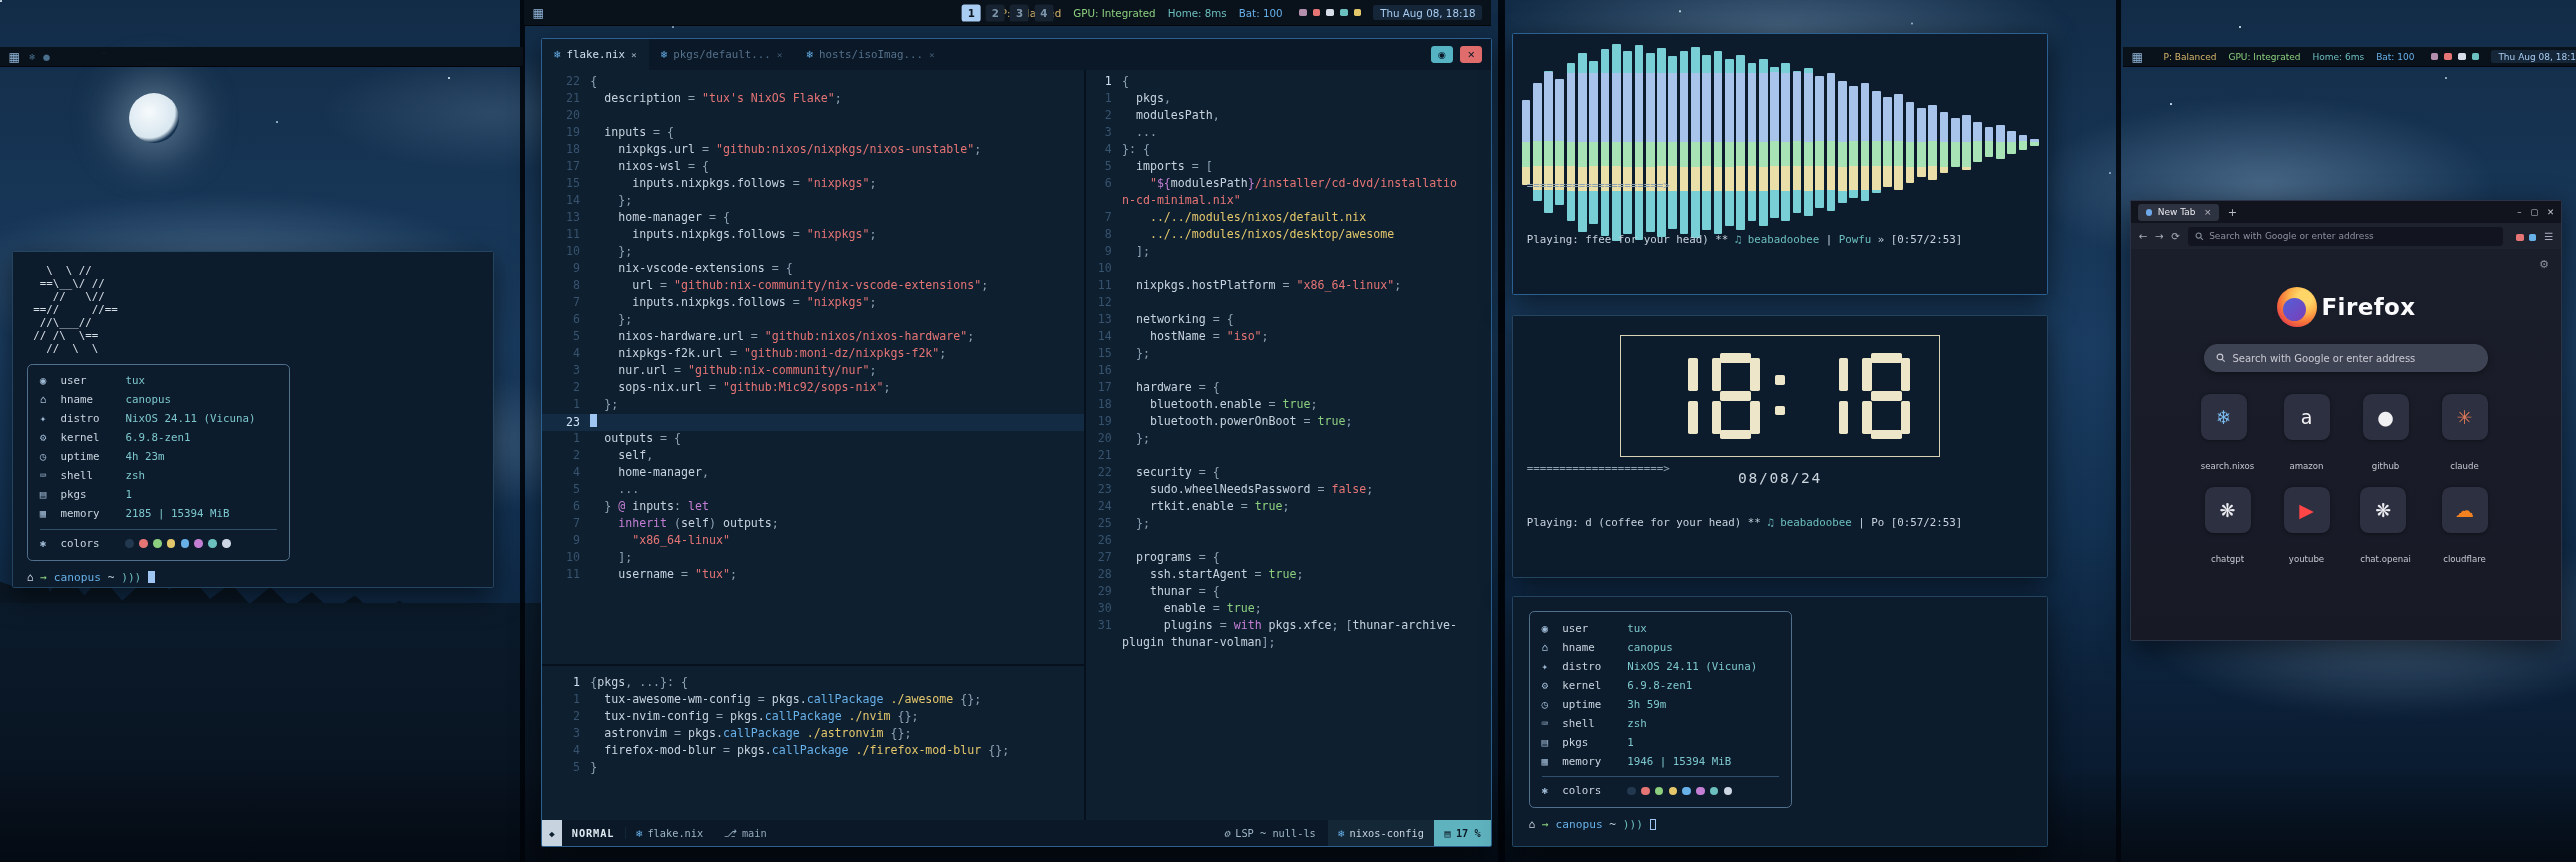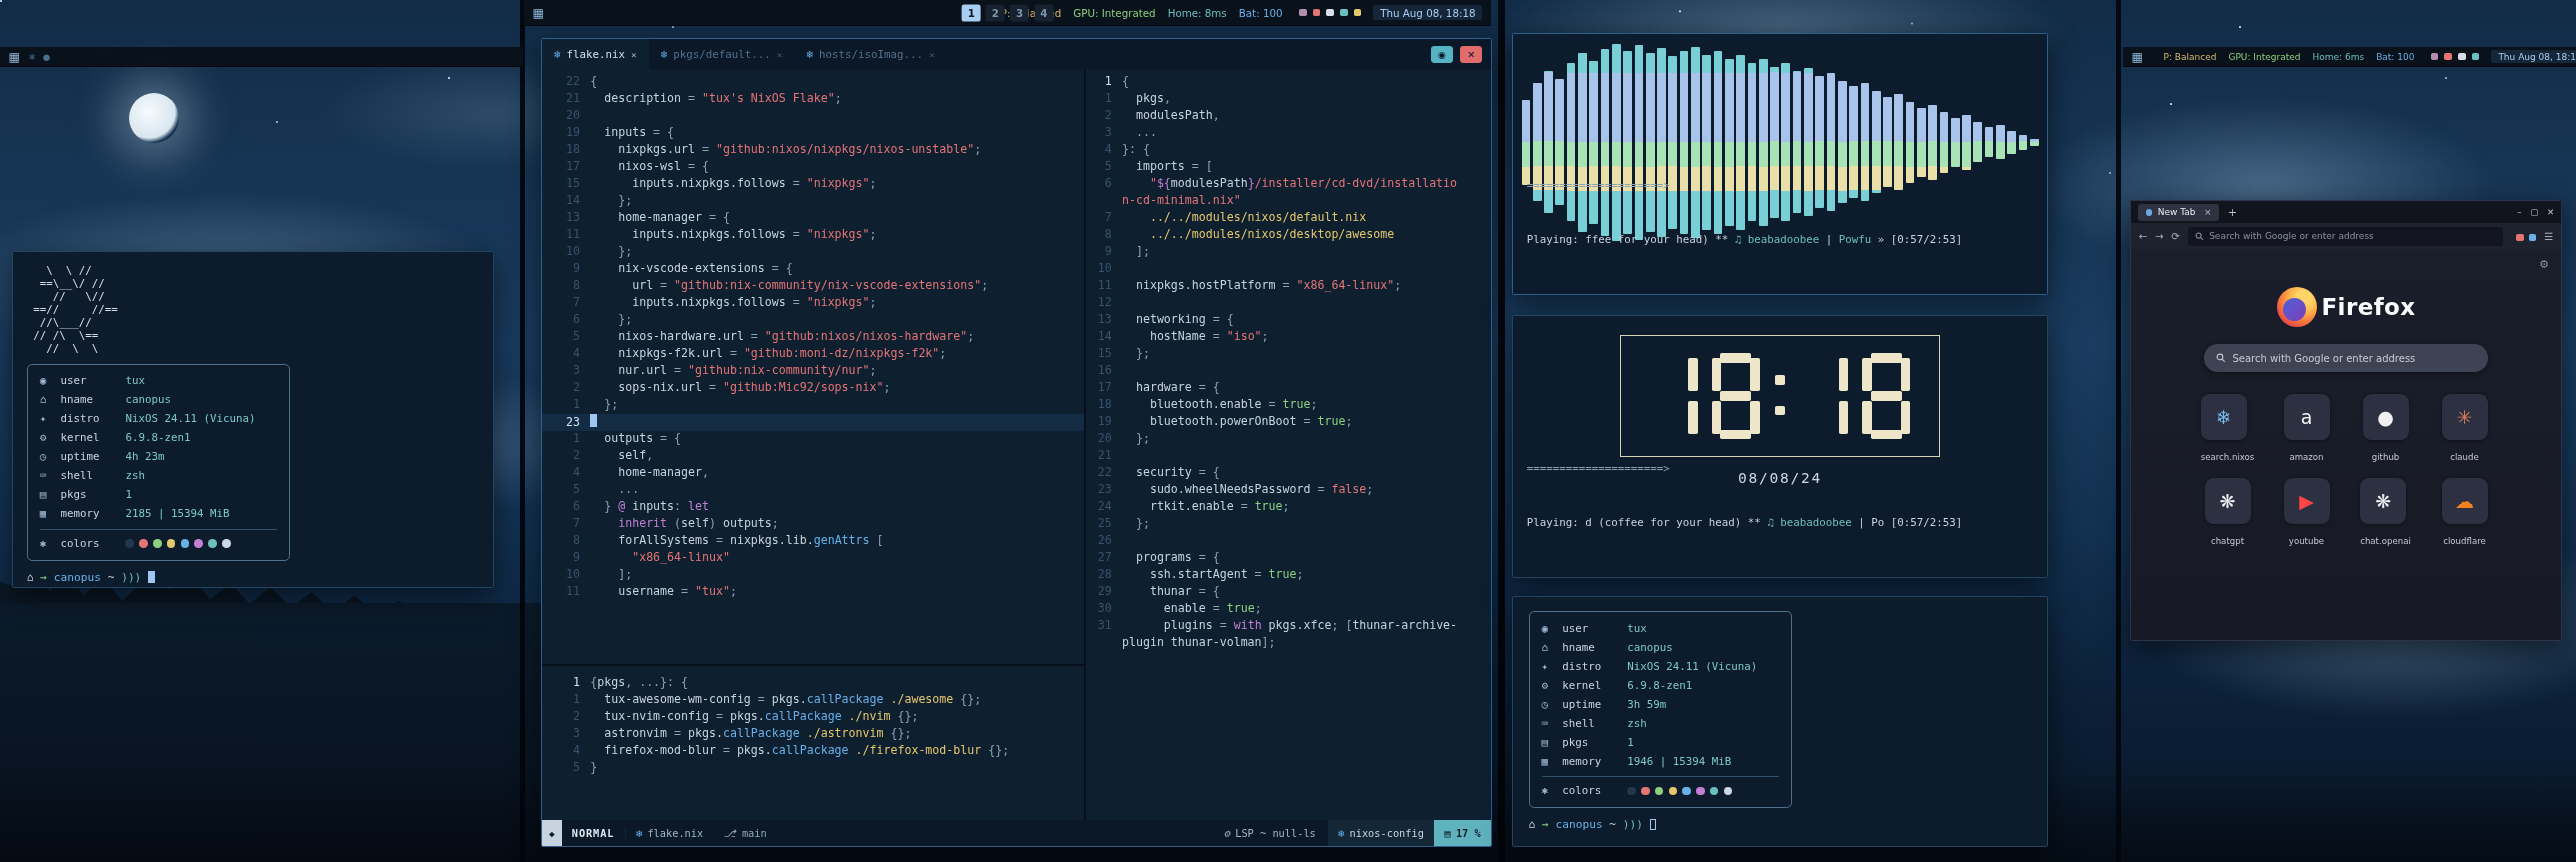--- a/index.html
+++ b/index.html
@@ -131,21 +131,21 @@
   .ff-content{flex:1;position:relative;display:flex;flex-direction:column;align-items:center;padding-top:38px;background:linear-gradient(180deg,#1a1e2a,#171a25)}
   .ff-gear{position:absolute;top:8.6px;right:12px;color:#8d92a1;font-size:11.2px}
   .ff-hero{display:flex;align-items:center;gap:5px}
   .ff-logo{width:40px;height:40px;border-radius:50%;background:radial-gradient(circle at 68% 28%,#ffd567 0 18%,#ffb14a 38%,#f4703a 62%,#e3364f 85%,#c22a60 100%);position:relative}
   .ff-logo::after{content:"";position:absolute;left:6px;top:10.3px;width:23px;height:23px;border-radius:50%;background:linear-gradient(135deg,#5360d8,#7a3fb8)}
   .ff-word{font-size:23px;font-weight:bold;color:#fbfbfe;letter-spacing:0.4px}
   .ff-search{margin-top:17px;width:284px;height:27.6px;border-radius:13.8px;background:#3e4353;display:flex;align-items:center;gap:6.9px;padding:0 12px;color:#c9cad3;font-size:10px;box-shadow:0 1.7px 6.9px rgba(0,0,0,.4)}
   .ff-tiles{margin-top:22.4px;display:grid;grid-template-columns:repeat(4,67px);gap:15.5px 12px;justify-items:center}
   .ff-tile{text-align:center}
   .ff-tbox{width:46px;height:46px;border-radius:8.6px;background:#2c3040;display:flex;align-items:center;justify-content:center;font-size:19px;box-shadow:0 0.9px 3.4px rgba(0,0,0,.4)}
-  .ff-tlabel{margin-top:12px;font-size:8.6px;color:#c6c8d1;max-width:65px;overflow:hidden;text-overflow:ellipsis;white-space:nowrap}
+  .ff-tlabel{margin-top:21px;font-size:8.6px;color:#c6c8d1;max-width:65px;overflow:hidden;text-overflow:ellipsis;white-space:nowrap}
 </style>
 </head>
 <body>
 
 <div class="wall">
   <div class="moon"></div>
   <div class="stars"></div>
   <div class="cloud c1"></div>
   <div class="cloud c2"></div>
   <div class="cloud c3"></div>
@@ -245,21 +245,20 @@
           <div class="cl"><span class="gut">3</span><span class="ct"><span style="color: rgb(199, 211, 222);">    nur.url</span><span style="color: rgb(141, 163, 180);"> = </span><span style="color: rgb(229, 116, 116);">"github:nix-community/nur"</span><span style="color: rgb(141, 163, 180);">;</span></span></div>
           <div class="cl"><span class="gut">2</span><span class="ct"><span style="color: rgb(199, 211, 222);">    sops-nix.url</span><span style="color: rgb(141, 163, 180);"> = </span><span style="color: rgb(229, 116, 116);">"github:Mic92/sops-nix"</span><span style="color: rgb(141, 163, 180);">;</span></span></div>
           <div class="cl"><span class="gut">1</span><span class="ct"><span style="color: rgb(141, 163, 180);">  };</span></span></div>
           <div class="cl cur"><span class="gut ghl">23</span><span class="curblk"></span><span class="ct"></span></div>
           <div class="cl"><span class="gut">1</span><span class="ct"><span style="color: rgb(199, 211, 222);">  outputs</span><span style="color: rgb(141, 163, 180);"> = {</span></span></div>
           <div class="cl"><span class="gut">2</span><span class="ct"><span style="color: rgb(199, 211, 222);">    self</span><span style="color: rgb(141, 163, 180);">,</span></span></div>
           <div class="cl"><span class="gut">4</span><span class="ct"><span style="color: rgb(199, 211, 222);">    home-manager</span><span style="color: rgb(141, 163, 180);">,</span></span></div>
           <div class="cl"><span class="gut">5</span><span class="ct"><span style="color: rgb(141, 163, 180);">    ...</span></span></div>
           <div class="cl"><span class="gut">6</span><span class="ct"><span style="color: rgb(141, 163, 180);">  } </span><span style="color: rgb(196, 127, 213);">@</span><span style="color: rgb(199, 211, 222);"> inputs</span><span style="color: rgb(141, 163, 180);">: </span><span style="color: rgb(196, 127, 213);">let</span></span></div>
           <div class="cl"><span class="gut">7</span><span class="ct"><span style="color: rgb(196, 127, 213);">    inherit</span><span style="color: rgb(141, 163, 180);"> (</span><span style="color: rgb(199, 211, 222);">self</span><span style="color: rgb(141, 163, 180);">) </span><span style="color: rgb(199, 211, 222);">outputs</span><span style="color: rgb(141, 163, 180);">;</span></span></div>
-          <div class="cl"><span class="gut">8</span><span class="ct"><span style="color: rgb(199, 211, 222);">    forAllSystems</span><span style="color: rgb(141, 163, 180);"> = </span><span style="color: rgb(199, 211, 222);">nixpkgs.lib.</span><span style="color: rgb(103, 176, 232);">genAttrs</span><span style="color: rgb(141, 163, 180);"> [</span></span></div>
           <div class="cl"><span class="gut">9</span><span class="ct"><span style="color: rgb(229, 116, 116);">      "x86_64-linux"</span></span></div>
           <div class="cl"><span class="gut">10</span><span class="ct"><span style="color: rgb(141, 163, 180);">    ];</span></span></div>
           <div class="cl"><span class="gut">11</span><span class="ct"><span style="color: rgb(199, 211, 222);">    username</span><span style="color: rgb(141, 163, 180);"> = </span><span style="color: rgb(229, 116, 116);">"tux"</span><span style="color: rgb(141, 163, 180);">;</span></span></div>
         </div>
       <div class="hsep"></div>
       <div id="pane-bottom">
           <div class="cl"><span class="gut ghl">1</span><span class="ct"><span style="color: rgb(141, 163, 180);">{</span><span style="color: rgb(199, 211, 222);">pkgs</span><span style="color: rgb(141, 163, 180);">, ...}: {</span></span></div>
           <div class="cl"><span class="gut">1</span><span class="ct"><span style="color: rgb(199, 211, 222);">  tux-awesome-wm-config</span><span style="color: rgb(141, 163, 180);"> = </span><span style="color: rgb(199, 211, 222);">pkgs.</span><span style="color: rgb(103, 176, 232);">callPackage</span><span style="color: rgb(229, 199, 107);"> ./awesome</span><span style="color: rgb(141, 163, 180);"> {};</span></span></div>
           <div class="cl"><span class="gut">2</span><span class="ct"><span style="color: rgb(199, 211, 222);">  tux-nvim-config</span><span style="color: rgb(141, 163, 180);"> = </span><span style="color: rgb(199, 211, 222);">pkgs.</span><span style="color: rgb(103, 176, 232);">callPackage</span><span style="color: rgb(229, 199, 107);"> ./nvim</span><span style="color: rgb(141, 163, 180);"> {};</span></span></div>
           <div class="cl"><span class="gut">3</span><span class="ct"><span style="color: rgb(199, 211, 222);">  astronvim</span><span style="color: rgb(141, 163, 180);"> = </span><span style="color: rgb(199, 211, 222);">pkgs.</span><span style="color: rgb(103, 176, 232);">callPackage</span><span style="color: rgb(229, 199, 107);"> ./astronvim</span><span style="color: rgb(141, 163, 180);"> {};</span></span></div>

